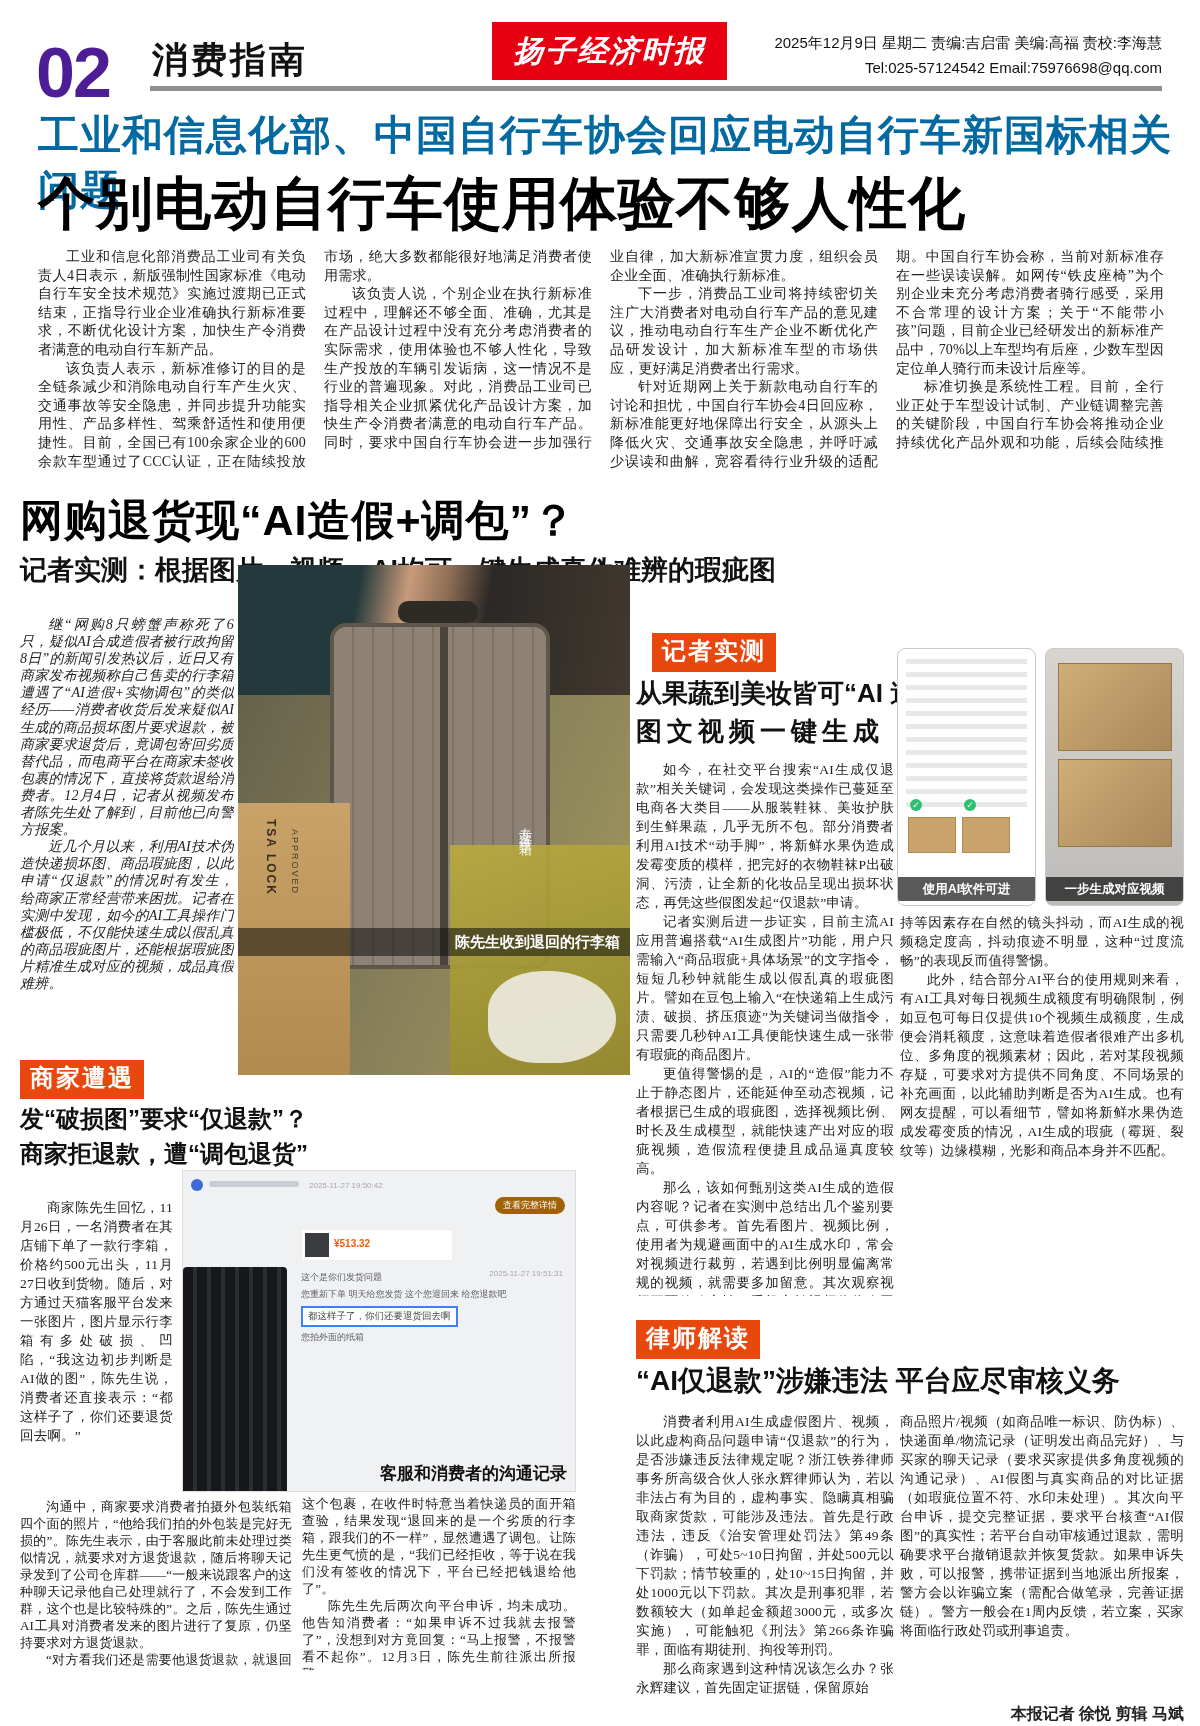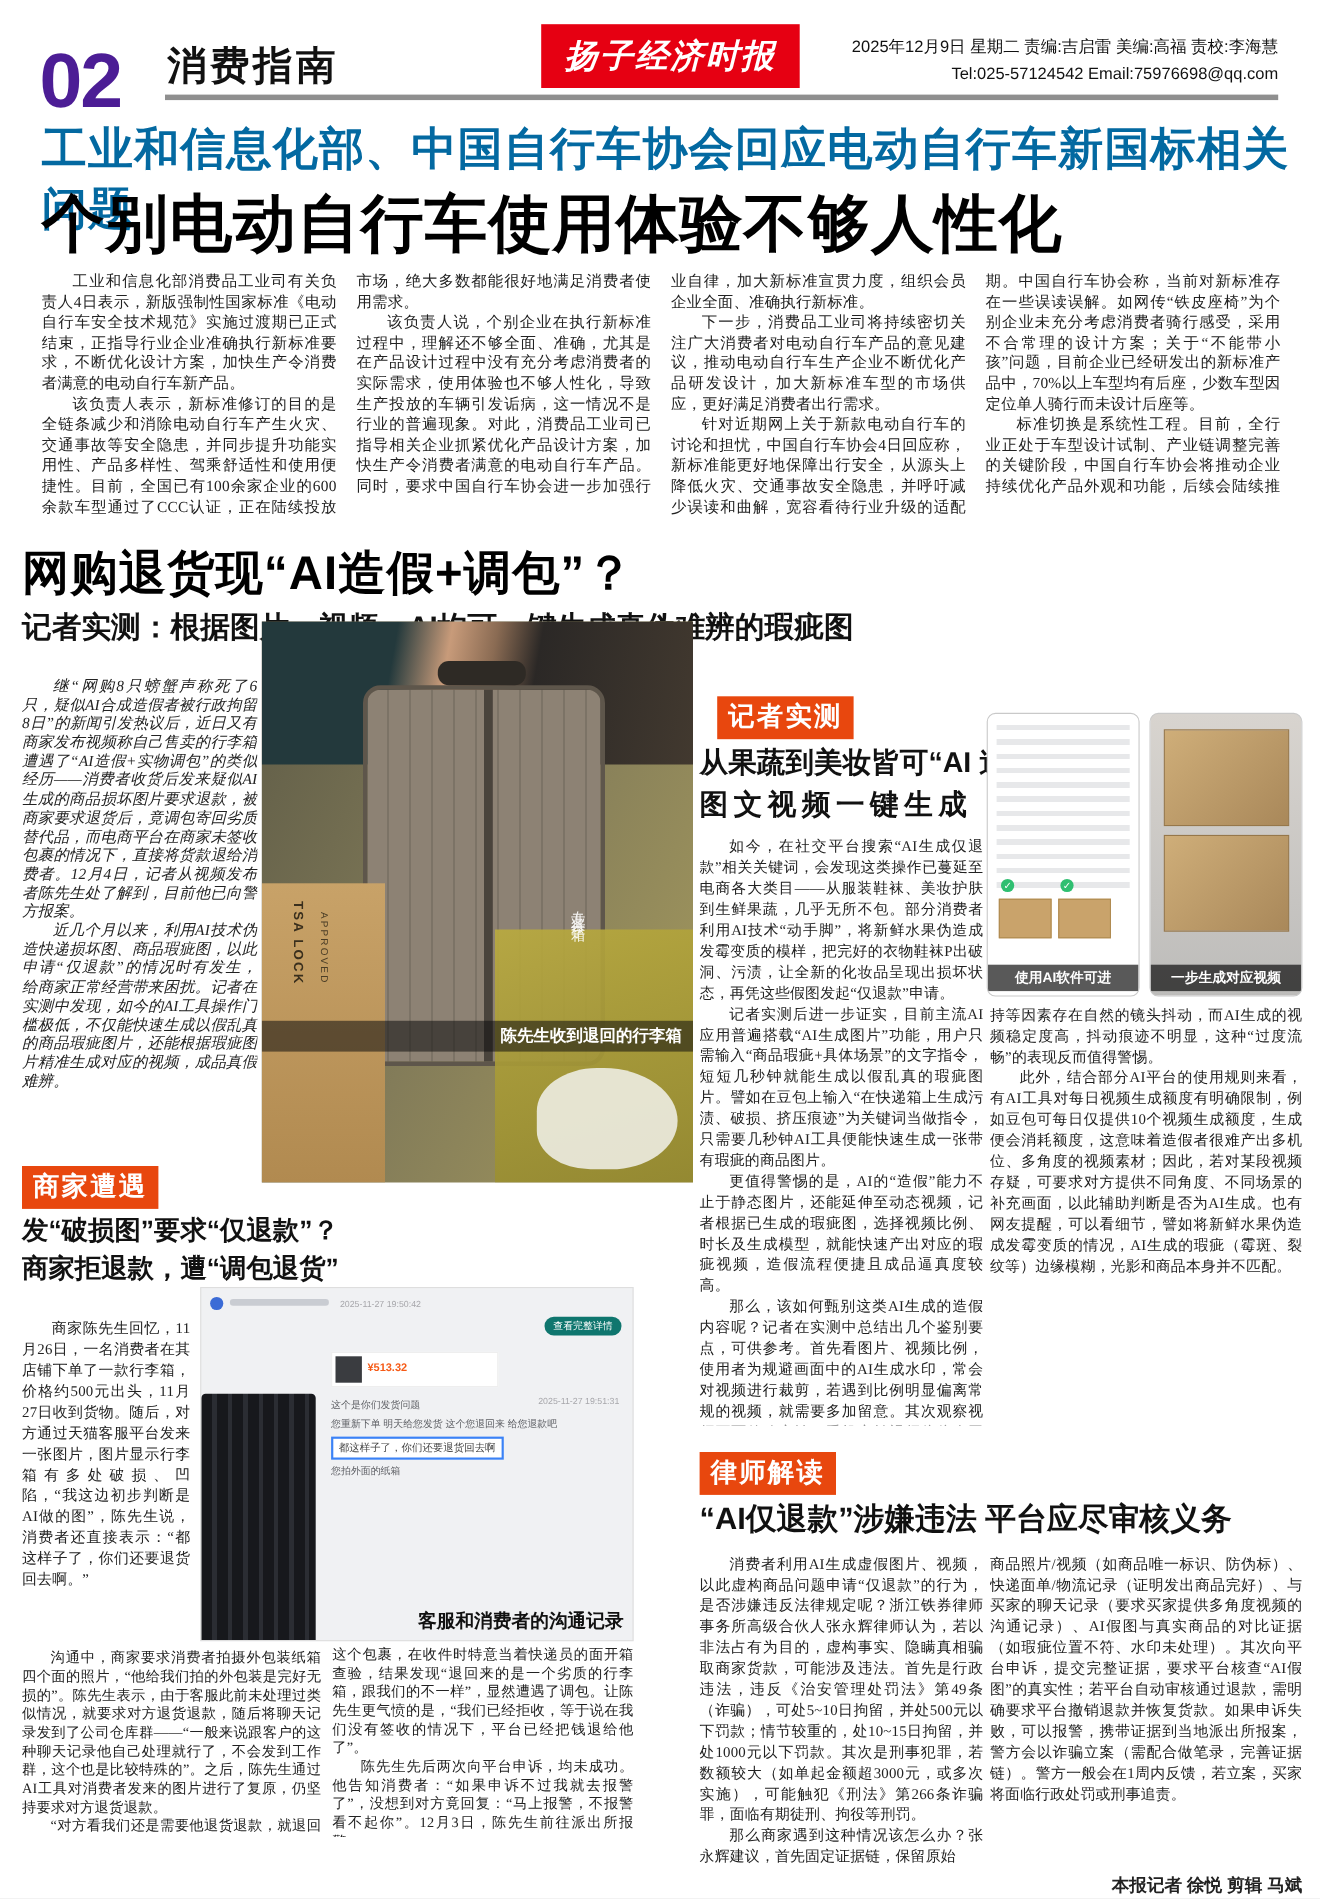--- a/index.html
+++ b/index.html
@@ -71,21 +71,21 @@
   .ph-cap{position:absolute;left:0;top:363px;width:100%;height:28px;background:rgba(15,15,15,.55);
     color:#fff;font-family:"Liberation Sans",sans-serif;font-weight:bold;font-size:15px;
     line-height:28px;text-align:right;padding-right:10px;box-sizing:border-box;}
 
   
   .chat{left:182px;top:682px;width:394px;height:322px;background:#f0f1f3;border:1px solid #dedede;
     box-sizing:border-box;overflow:hidden;font-family:"Liberation Sans",sans-serif;}
   .c-bar{height:6px;border-radius:3px;background:#c9ccd2;}
   .c-avatar{position:absolute;left:8px;top:8px;width:12px;height:12px;border-radius:50%;background:#3b6bd6;}
   .c-ts{font-size:8px;color:#a7a7ab;}
-  .c-btn{position:absolute;right:10px;top:26px;background:#0f766e;color:#fff;font-size:9px;
+  .c-btn{position:absolute;right:10px;top:26px;background:#a16207;color:#fff;font-size:9px;
     padding:2px 8px;border-radius:9px;}
   .c-price{color:#f65a16;font-size:10px;font-weight:bold;}
   .c-msg{font-size:9px;color:#5c5e63;margin-top:4px;}
   .c-hl{display:inline-block;border:2px solid #3b82f6;color:#444;font-size:9.5px;padding:2px 5px;margin-top:5px;background:#fff;}
   .c-lug{position:absolute;left:0;top:96px;width:104px;height:226px;
     background:repeating-linear-gradient(90deg,#17181c 0 10px,#2b2d33 10px 14px);border-radius:4px 4px 0 0;}
   .c-card{position:absolute;left:118px;top:58px;width:150px;height:30px;background:#fff;border:1px solid #eee;}
   .c-thumb{position:absolute;left:3px;top:3px;width:24px;height:24px;background:#3a3c40;}
   .c-cap{position:absolute;right:8px;bottom:6px;font-weight:800;font-size:17px;color:#111;}
 

